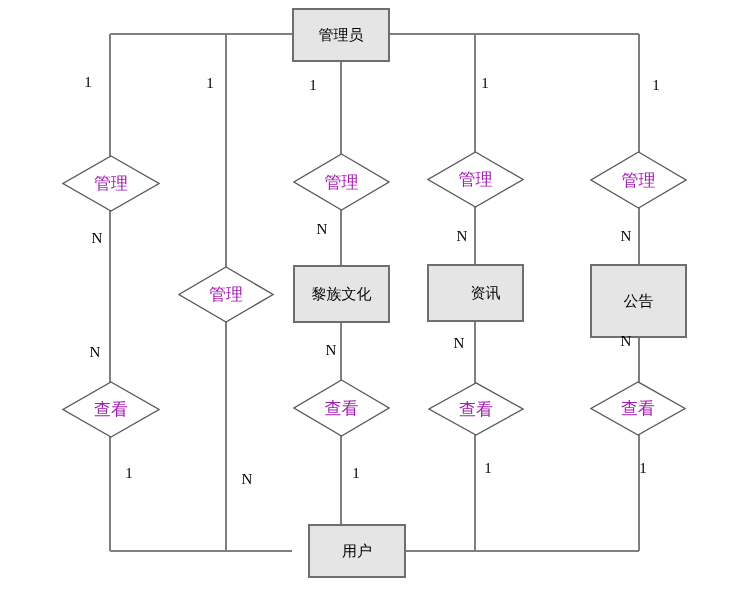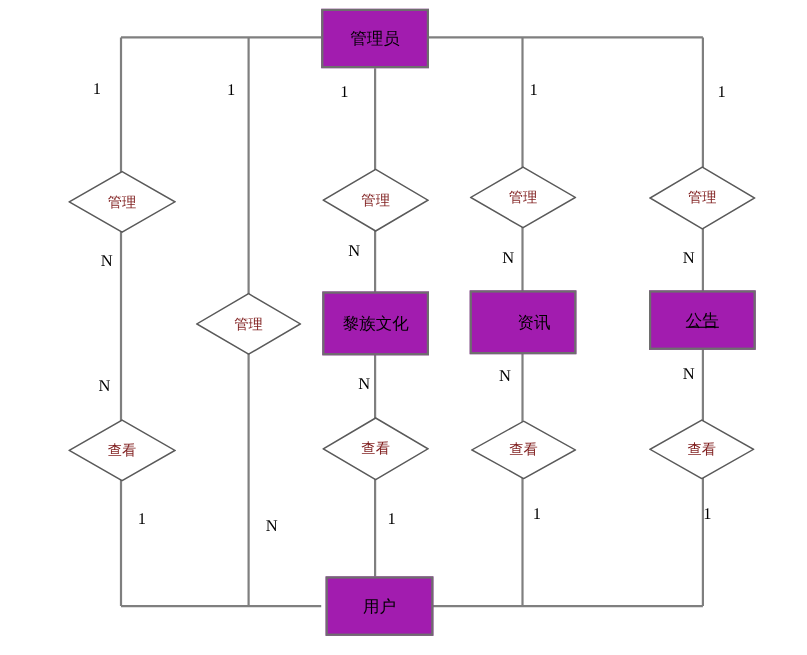--- a/index.html
+++ b/index.html
@@ -22,21 +22,21 @@
     width: 734px;
     height: 595px;
   }
   #wires line {
     stroke: #7f7f7f;
     stroke-width: 2;
   }
   .entity-box {
     position: absolute;
     box-sizing: border-box;
-    background: #a21caf;
+    background: #e5e5e5;
     border: 2px solid #6e6e6e;
     display: flex;
     align-items: center;
     justify-content: center;
     font-size: 15px;
     color: #000000;
     z-index: 2;
   }
   .diamond {
     position: absolute;
@@ -56,22 +56,22 @@
   }
   .diamond .node-label {
     position: absolute;
     left: 0;
     top: 0;
     width: 100%;
     height: 100%;
     display: flex;
     align-items: center;
     justify-content: center;
-    font-size: 13px;
-    color: #7f1d1d;
+    font-size: 17px;
+    color: #a21caf;
   }
   .card-label {
     position: absolute;
     transform: translate(-50%, -50%);
     font-family: "Liberation Serif", "DejaVu Serif", serif;
     font-size: 15px;
     color: #000000;
     z-index: 3;
     line-height: 1;
   }
@@ -90,34 +90,34 @@
     <line x1="226" y1="34" x2="226" y2="551"></line>
     <line x1="341" y1="62" x2="341" y2="524"></line>
     <line x1="475" y1="34" x2="475" y2="551"></line>
     <line x1="639" y1="34" x2="639" y2="551"></line>
   </svg>
 
   <div class="entity-box" style="left:292px;top:8px;width:98px;height:54px;">
     <span>管理员</span>
   </div>
 
-  <div class="entity-box" style="left:296px;top:524px;width:98px;height:54px;">
+  <div class="entity-box" style="left:308px;top:524px;width:98px;height:54px;">
     <span>用户</span>
   </div>
 
 
   <div class="entity-box" style="left:293px;top:265px;width:97px;height:58px;">
     <span>黎族文化</span>
   </div>
 
   <div class="entity-box" style="left:427px;top:264px;width:97px;height:58px;padding-left:20px;">
     <span>资讯</span>
   </div>
 
-  <div class="entity-box" style="left:590px;top:264px;width:97px;height:54px;text-decoration:underline;">
+  <div class="entity-box" style="left:590px;top:264px;width:97px;height:74px;">
     <span>公告</span>
   </div>
 
   <div class="diamond" style="left:62px;top:155px;width:98px;height:57px;">
     <svg viewBox="0 0 100 58" preserveAspectRatio="none">
       <polygon points="50,1 99,29 50,57 1,29"></polygon>
     </svg>
     <span class="node-label">管理</span>
   </div>
 

